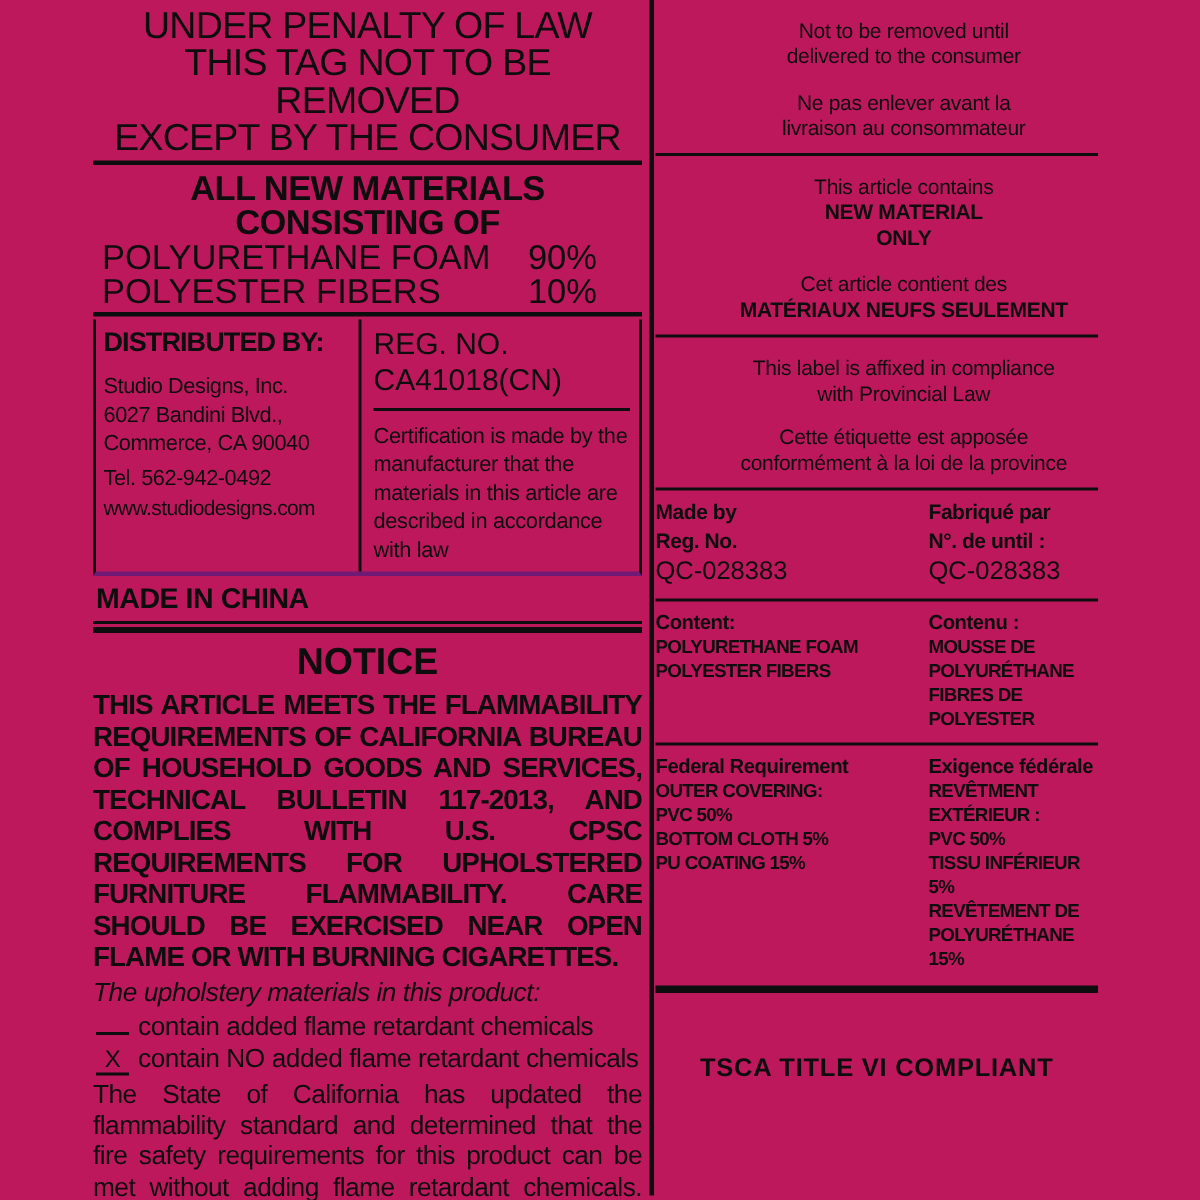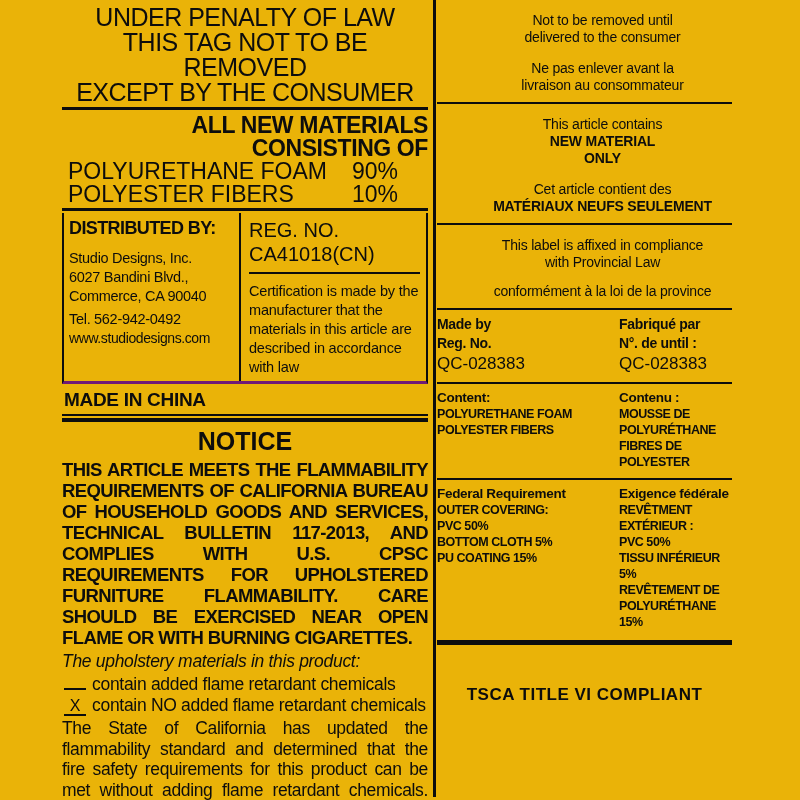--- a/index.html
+++ b/index.html
@@ -1,24 +1,24 @@
 <!DOCTYPE html>
 <html><head>
 <meta charset="utf-8">
 <style>
   html,body{margin:0;padding:0;background:#fff;}
   .canvas{
-    position:relative;width:800px;height:800px;background:#eab308;
+    position:relative;width:800px;height:800px;background:#be185d;
     font-family:"Liberation Sans", sans-serif;color:#0d0d0d;overflow:hidden;
   }
   
   .col-left{position:absolute;left:62px;top:0;width:366px;}
   .penalty{padding-top:5px;text-align:center;font-size:25px;line-height:25px;letter-spacing:-0.5px;}
   .rule{border:0;border-top:3px solid #0d0d0d;margin:2px 0;}
-  .materials{text-align:right;font-size:23px;line-height:23px;letter-spacing:-0.4px;padding-top:2px;}
+  .materials{text-align:center;font-size:23px;line-height:23px;letter-spacing:-0.4px;padding-top:2px;}
   .materials .bold{font-weight:bold;}
   .mat-row{display:flex;justify-content:space-between;padding:0 30px 0 6px;font-size:23px;line-height:23px;}
   .dist-table{display:flex;border-left:2px solid #0d0d0d;border-right:2px solid #0d0d0d;border-bottom:3px solid #701a75;min-height:168px;}
   .dist-cell{width:166px;padding:5px 4px 4px 5px;border-right:2px solid #0d0d0d;}
   .reg-cell{flex:1;padding:5px 6px 4px 8px;}
   .dist-label{font-weight:bold;font-size:18px;letter-spacing:-0.6px;margin-bottom:10px;}
   .dist-line{font-size:14.5px;line-height:19px;letter-spacing:-0.3px;}
   .dist-tel{margin-top:4px;}
   .dist-web{font-size:14px;letter-spacing:-0.4px;}
   .reg-label{font-size:20px;line-height:24px;}
@@ -137,20 +137,21 @@
       <div>Cet article contient des</div>
       <div class="b">MATÉRIAUX NEUFS SEULEMENT</div>
     </div>
     <hr class="r-rule">
 
     <div class="r-center mt12">
       <div>This label is affixed in compliance</div>
       <div>with Provincial Law</div>
     </div>
     <div class="r-center mt12">
+      <div>Cette étiquette est apposée</div>
       <div>conformément à la loi de la province</div>
     </div>
     <hr class="r-rule">
 
     <div class="r-grid">
       <div class="cell">
         <div class="mb-line">Made by</div>
         <div class="mb-line">Reg. No.</div>
         <div class="qc">QC-028383</div>
       </div>

